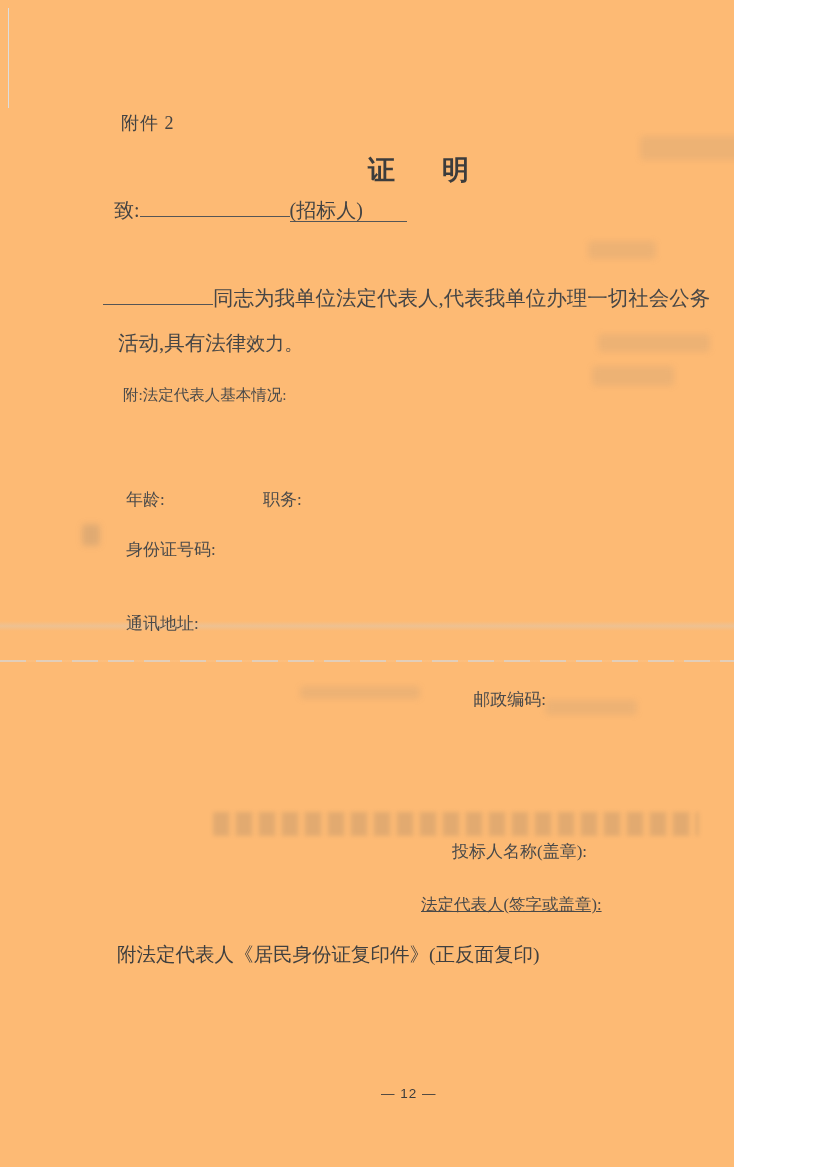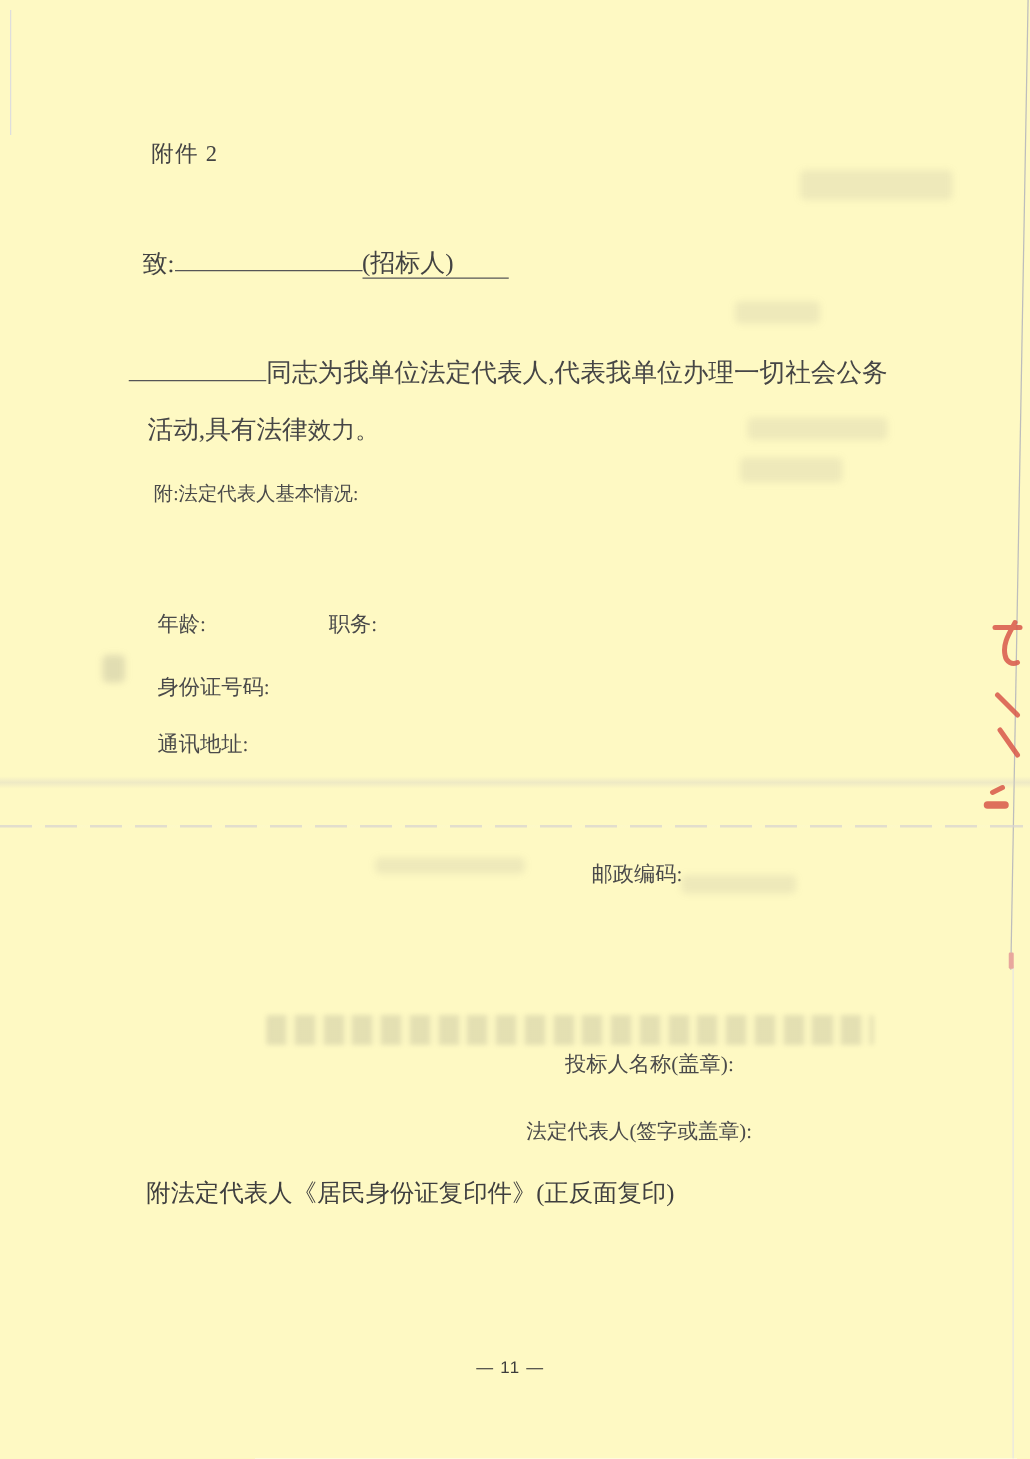--- a/index.html
+++ b/index.html
@@ -1,19 +1,19 @@
 <!DOCTYPE html>
 <html><head>
 <meta charset="utf-8">
 <style>
   html,body{margin:0;padding:0;background:#ffffff;}
   .page{
     position:relative;
-    width:824px;height:1167px;
-    background:#fef9c3;
+    width:734px;height:1167px;
+    background:#fdba74;
     overflow:hidden;
     font-family:"Liberation Serif","DejaVu Serif",serif;
     color:#434343;
   }
   .abs{position:absolute;}
 
   
   .edge-left{left:8px;top:8px;width:1px;height:100px;background:#dedede;}
   .edge-right-upper{left:822px;top:-2px;width:1.4px;height:778px;background:#bdbdbd;
     transform-origin:top left;transform:rotate(1.02deg);}
@@ -42,21 +42,21 @@
   .body-line1{left:103px;top:283px;font-size:20.5px;white-space:nowrap;color:#464646;}
   .blank-body{display:inline-block;width:110px;height:1.02em;border-bottom:1.6px solid #555;}
   .body-line2{left:118px;top:329px;font-size:20.5px;white-space:nowrap;color:#464646;}
   .small-tail{font-size:19px;}
   .attach-note{left:123px;top:385px;font-size:15.5px;color:#4a4a4a;}
 
   .field-row{position:absolute;left:126px;width:420px;font-size:17px;color:#4a4a4a;}
   .field-right{position:absolute;left:137px;top:0;}
 
   .sig-bidder{left:452px;top:840px;font-size:17px;color:#4a4a4a;}
-  .sig-rep{left:421px;top:894px;font-size:16.5px;color:#4a4a4a;}
+  .sig-rep{left:421px;top:894px;font-size:16.5px;color:#4a4a4a;text-decoration:underline;}
   .footer-note{left:117px;top:941px;font-size:19.5px;color:#3f3f3f;white-space:nowrap;text-align:center;}
   .page-num{left:381px;top:1086px;font-size:13.5px;color:#3c3c3c;letter-spacing:1px;
     font-family:"Liberation Sans","DejaVu Sans",sans-serif;}
 </style>
 </head>
 <body>
 
 <div class="page">
 
   <div class="abs edge-left"></div>
@@ -81,45 +81,46 @@
       <path d="M26 6 c-4 8 -10 16 -8 26 c1 6 6 8 10 6"></path>
       <path d="M12 64 l16 16"></path>
       <path d="M14 92 l14 20"></path>
       <path d="M8 142 l8 -4"></path>
       <path d="M4 152 h14" stroke-width="6"></path>
     </g>
   </svg>
 
   <div class="abs attach-label">附件 2</div>
 
+  <div class="abs doc-title">证明</div>
 
   <div class="abs to-line"><span>致:</span><span class="blank-to"></span><span class="recipient">(招标人)</span></div>
 
   <div class="abs body-line1"><span class="blank-body"></span><span>同志为我单位法定代表人,代表我单位办理一切社会公务</span></div>
 
   <div class="abs body-line2"><span>活动,具有法律</span><span class="small-tail">效力。</span></div>
 
   <div class="abs attach-note">附:法定代表人基本情况:</div>
 
   <div class="field-row" style="top:488px;">
     <span>年龄:</span>
     <span class="field-right">职务:</span>
   </div>
   <div class="field-row" style="top:538px;font-family:Liberation Serif, serif;">
     <span>身份证号码:</span>
     <span class="field-right"></span>
   </div>
-  <div class="field-row" style="top:584px;">
+  <div class="field-row" style="top:612px;">
     <span>通讯地址:</span>
     <span class="field-right"></span>
   </div>
   <div class="field-row" style="top:688px;text-align:right;">
     <span>邮政编码:</span>
     <span class="field-right"></span>
   </div>
 
   <div class="abs sig-bidder">投标人名称(盖章):</div>
   <div class="abs sig-rep">法定代表人(签字或盖章):</div>
 
   <div class="abs footer-note">附法定代表人《居民身份证复印件》(正反面复印)</div>
-  <div class="abs page-num">— 11 —</div>
+  <div class="abs page-num">— 12 —</div>
 
 </div>
 
 </body></html>

